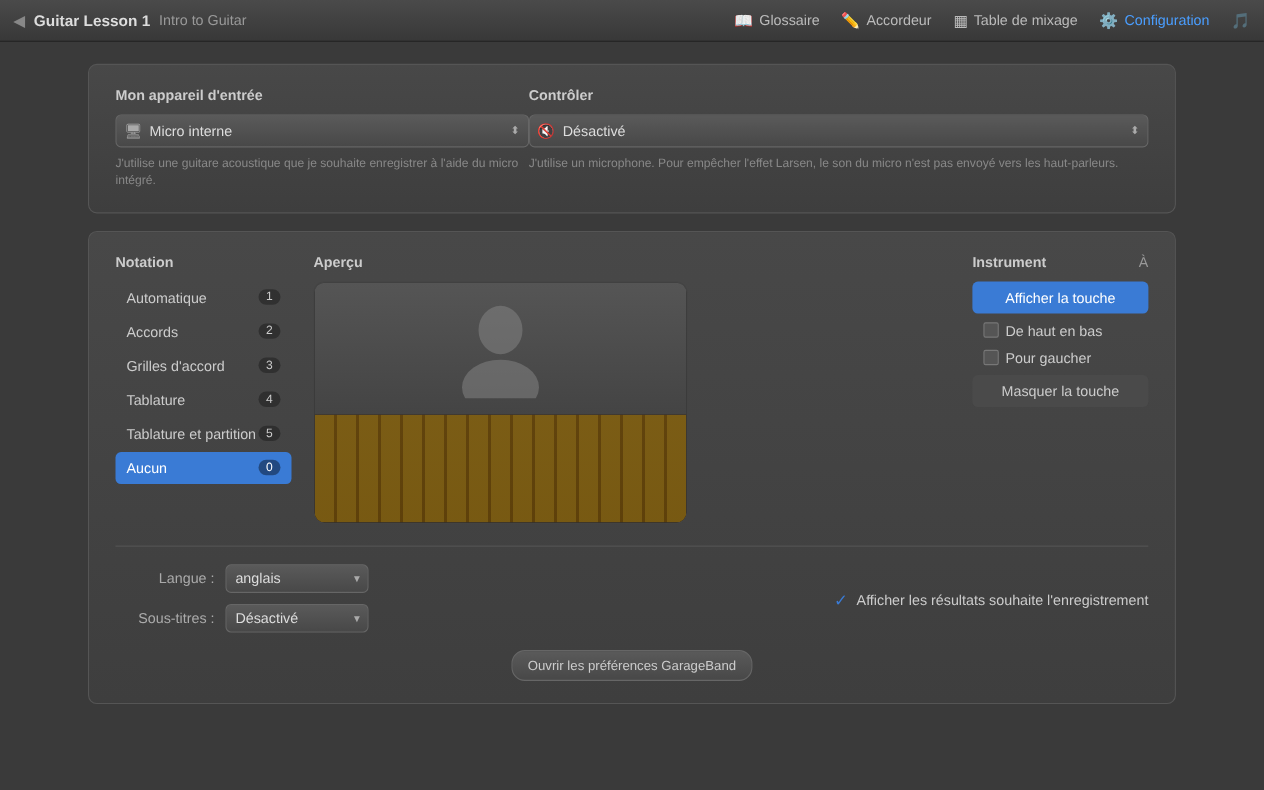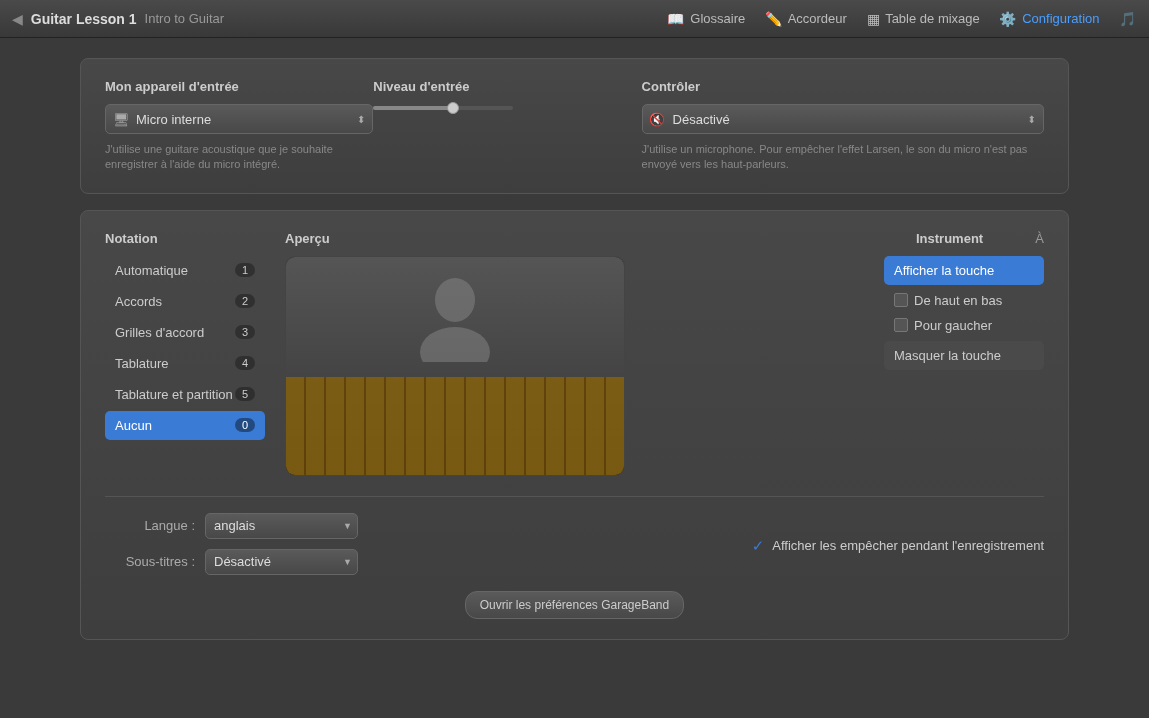--- a/index.html
+++ b/index.html
@@ -256,42 +256,41 @@
       opacity: 0.8;
     }
 
     
     .instrument-section { width: 160px; }
     .instrument-header {
       display: flex;
       align-items: center;
       justify-content: space-between;
       margin-bottom: 10px;
-      margin-left: 32px;
     }
     .instrument-title {
       font-size: 13px;
       font-weight: 600;
       color: #ccc;
     }
     .instrument-letter {
       font-size: 13px;
       color: #999;
     }
 
     .inst-btn {
       display: block;
       width: 100%;
       padding: 7px 10px;
       border-radius: 5px;
       font-size: 13px;
       cursor: pointer;
       margin-bottom: 4px;
       border: none;
-      text-align: left;
+      text-align: center;
     }
     .inst-btn.primary {
       background: #3a7bd5;
       color: #fff;
     }
     .inst-btn.hide-btn {
       background: rgba(80,80,80,0.5);
       color: #ccc;
       margin-top: 4px;
     }
@@ -329,21 +328,21 @@
       align-items: center;
       gap: 10px;
     }
     .field-label {
       font-size: 13px;
       color: #aaa;
       text-align: right;
       width: 90px;
     }
     .settings-select {
-      width: 153px;
+      width: 130px;
       background: linear-gradient(to bottom, #5a5a5a, #484848);
       border: 1px solid #666;
       border-radius: 5px;
       color: #ddd;
       font-size: 13px;
       padding: 4px 24px 4px 8px;
       appearance: none;
       cursor: pointer;
       height: 26px;
     }
@@ -430,27 +429,20 @@
       <div class="select-wrapper">
         <span class="select-icon">🖥</span>
         <select class="select-box">
           <option>Micro interne</option>
         </select>
         <span class="select-arrow">⬍</span>
       </div>
       <div class="desc-text">J'utilise une guitare acoustique que je souhaite enregistrer à l'aide du micro intégré.</div>
     </div>
 
-    <div class="level-section">
-      <div class="section-label">Niveau d'entrée</div>
-      <div class="slider-track">
-        <div class="slider-fill"></div>
-        <div class="slider-thumb"></div>
-      </div>
-    </div>
 
     <div class="control-section">
       <div class="section-label">Contrôler</div>
       <div class="select-wrapper">
         <span class="select-icon">🔇</span>
         <select class="select-box">
           <option>Désactivé</option>
         </select>
         <span class="select-arrow">⬍</span>
       </div>
@@ -543,21 +535,21 @@
           <div class="select-wrap-small">
             <select class="settings-select">
               <option>Désactivé</option>
             </select>
             <span class="select-arrow-small">▼</span>
           </div>
         </div>
       </div>
       <div class="settings-right">
         <span class="checkmark-icon">✓</span>
-        <span>Afficher les empêcher pendant l'enregistrement</span>
+        <span>Afficher les résultats souhaite l'enregistrement</span>
       </div>
     </div>
 
     <div class="pref-btn-wrap">
       <button class="pref-btn">Ouvrir les préférences GarageBand</button>
     </div>
   </div>
 
 </div>
 

